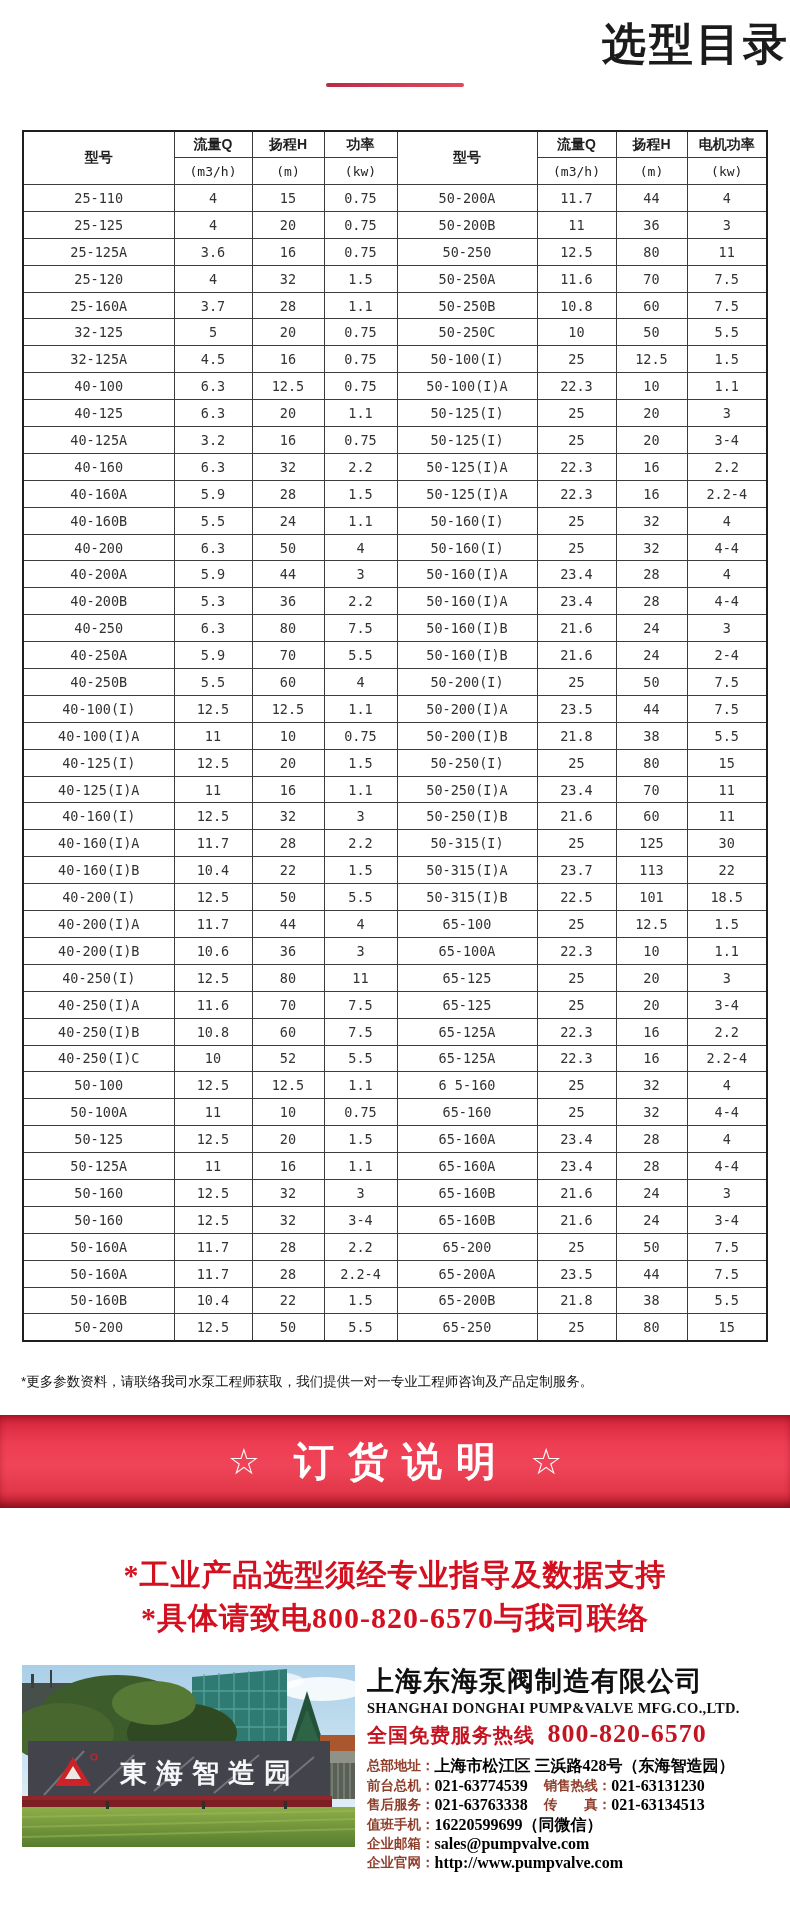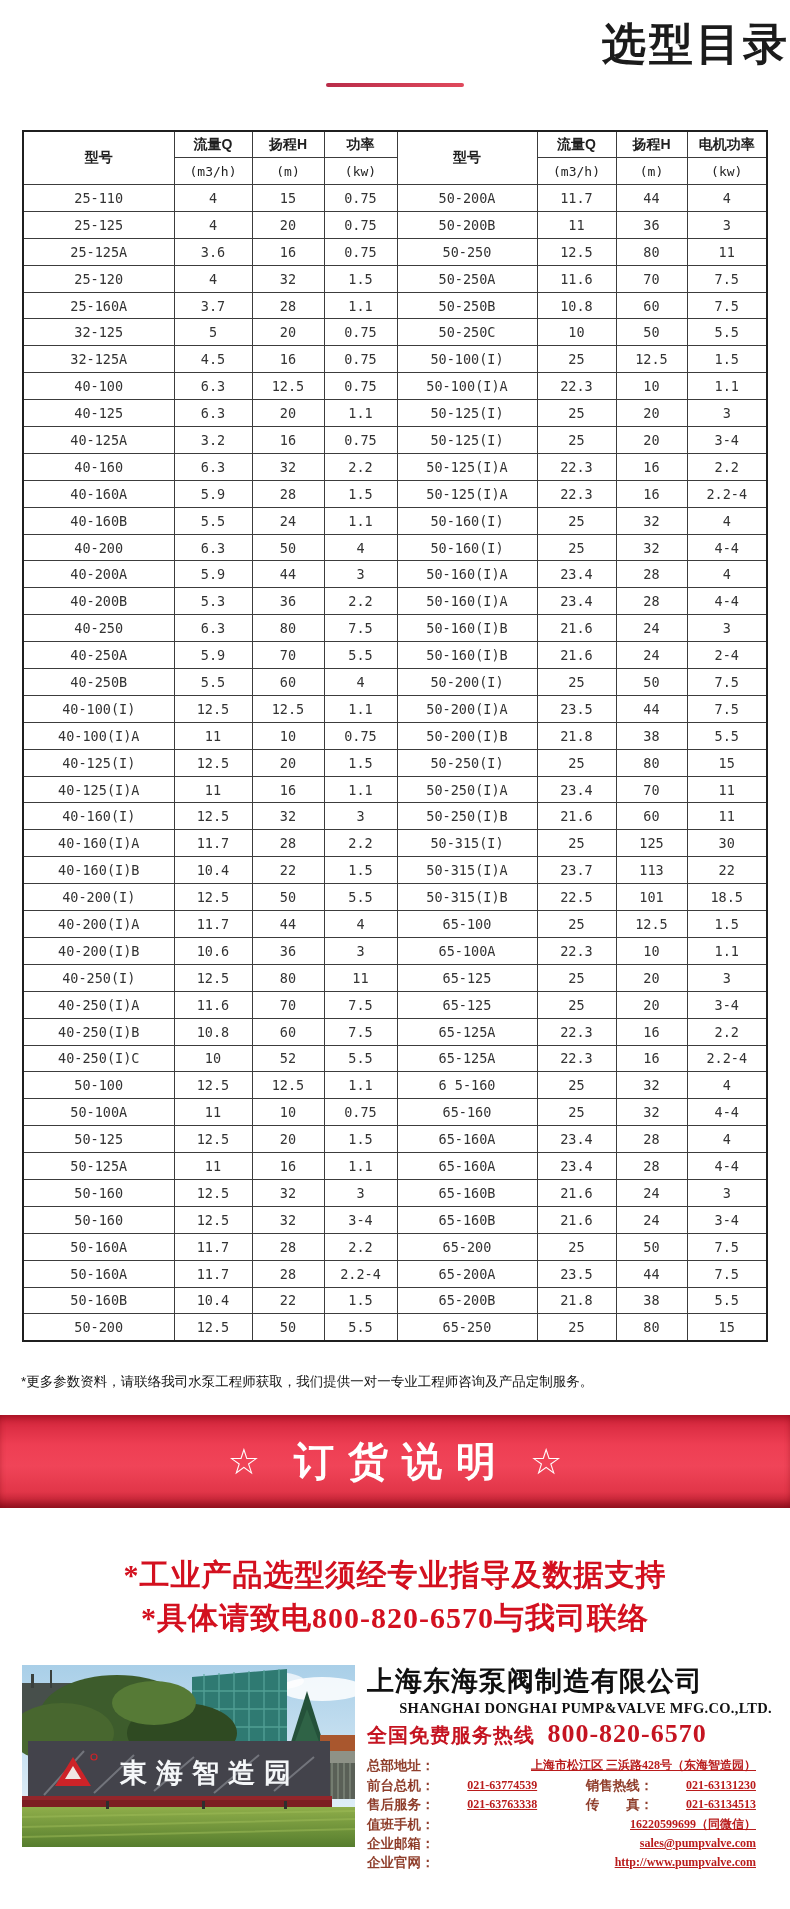--- a/index.html
+++ b/index.html
@@ -53,29 +53,29 @@
     font-family:"Liberation Serif","DejaVu Serif",serif;
     font-size:30px;line-height:43px;font-weight:900;color:#d3101f;letter-spacing:1px;
   }
   
   .bottom{display:flex;margin-top:26px;padding:0 18px 0 22px;}
   .photo{width:333px;height:182px;flex:none;display:block;}
   .company{flex:1;padding-left:12px;min-width:0;}
   .company-name{font-size:27px;line-height:32px;font-weight:900;color:#101010;letter-spacing:1px;white-space:nowrap;}
   .company-en{
     font-family:"Liberation Serif","DejaVu Serif",serif;font-size:14.5px;font-weight:700;
-    color:#111111;margin-top:3px;letter-spacing:.3px;white-space:nowrap;text-align:right;
+    color:#111111;margin-top:3px;letter-spacing:.3px;white-space:nowrap;
   }
   .hotline{margin-top:2px;color:#c51421;font-weight:900;white-space:nowrap;}
   .hotline-label{font-size:20px;letter-spacing:1px;}
   .hotline-number{font-family:"Liberation Serif","DejaVu Serif",serif;font-size:26px;letter-spacing:1px;margin-left:8px;}
   .details{margin-top:7px;}
-  .detail-line{display:flex;font-size:13.5px;line-height:19.4px;white-space:pre;justify-content:space-between;}
+  .detail-line{display:flex;font-size:13.5px;line-height:19.4px;white-space:pre;}
   .d-label{color:#8f3e2b;font-weight:700;}
-  .d-value{color:#b91c1c;font-weight:700;margin-right:16px;font-family:"Liberation Serif","DejaVu Serif",serif;font-size:12px;text-decoration:underline;}
+  .d-value{color:#000000;font-weight:700;margin-right:16px;font-family:"Liberation Serif","DejaVu Serif",serif;font-size:16px;}
 </style>
 </head>
 <body>
 
 <div class="page-title">选型目录</div>
 <div class="title-underline"></div>
 
 <table class="sel-table">
   <colgroup>
     <col style="width:151px">

